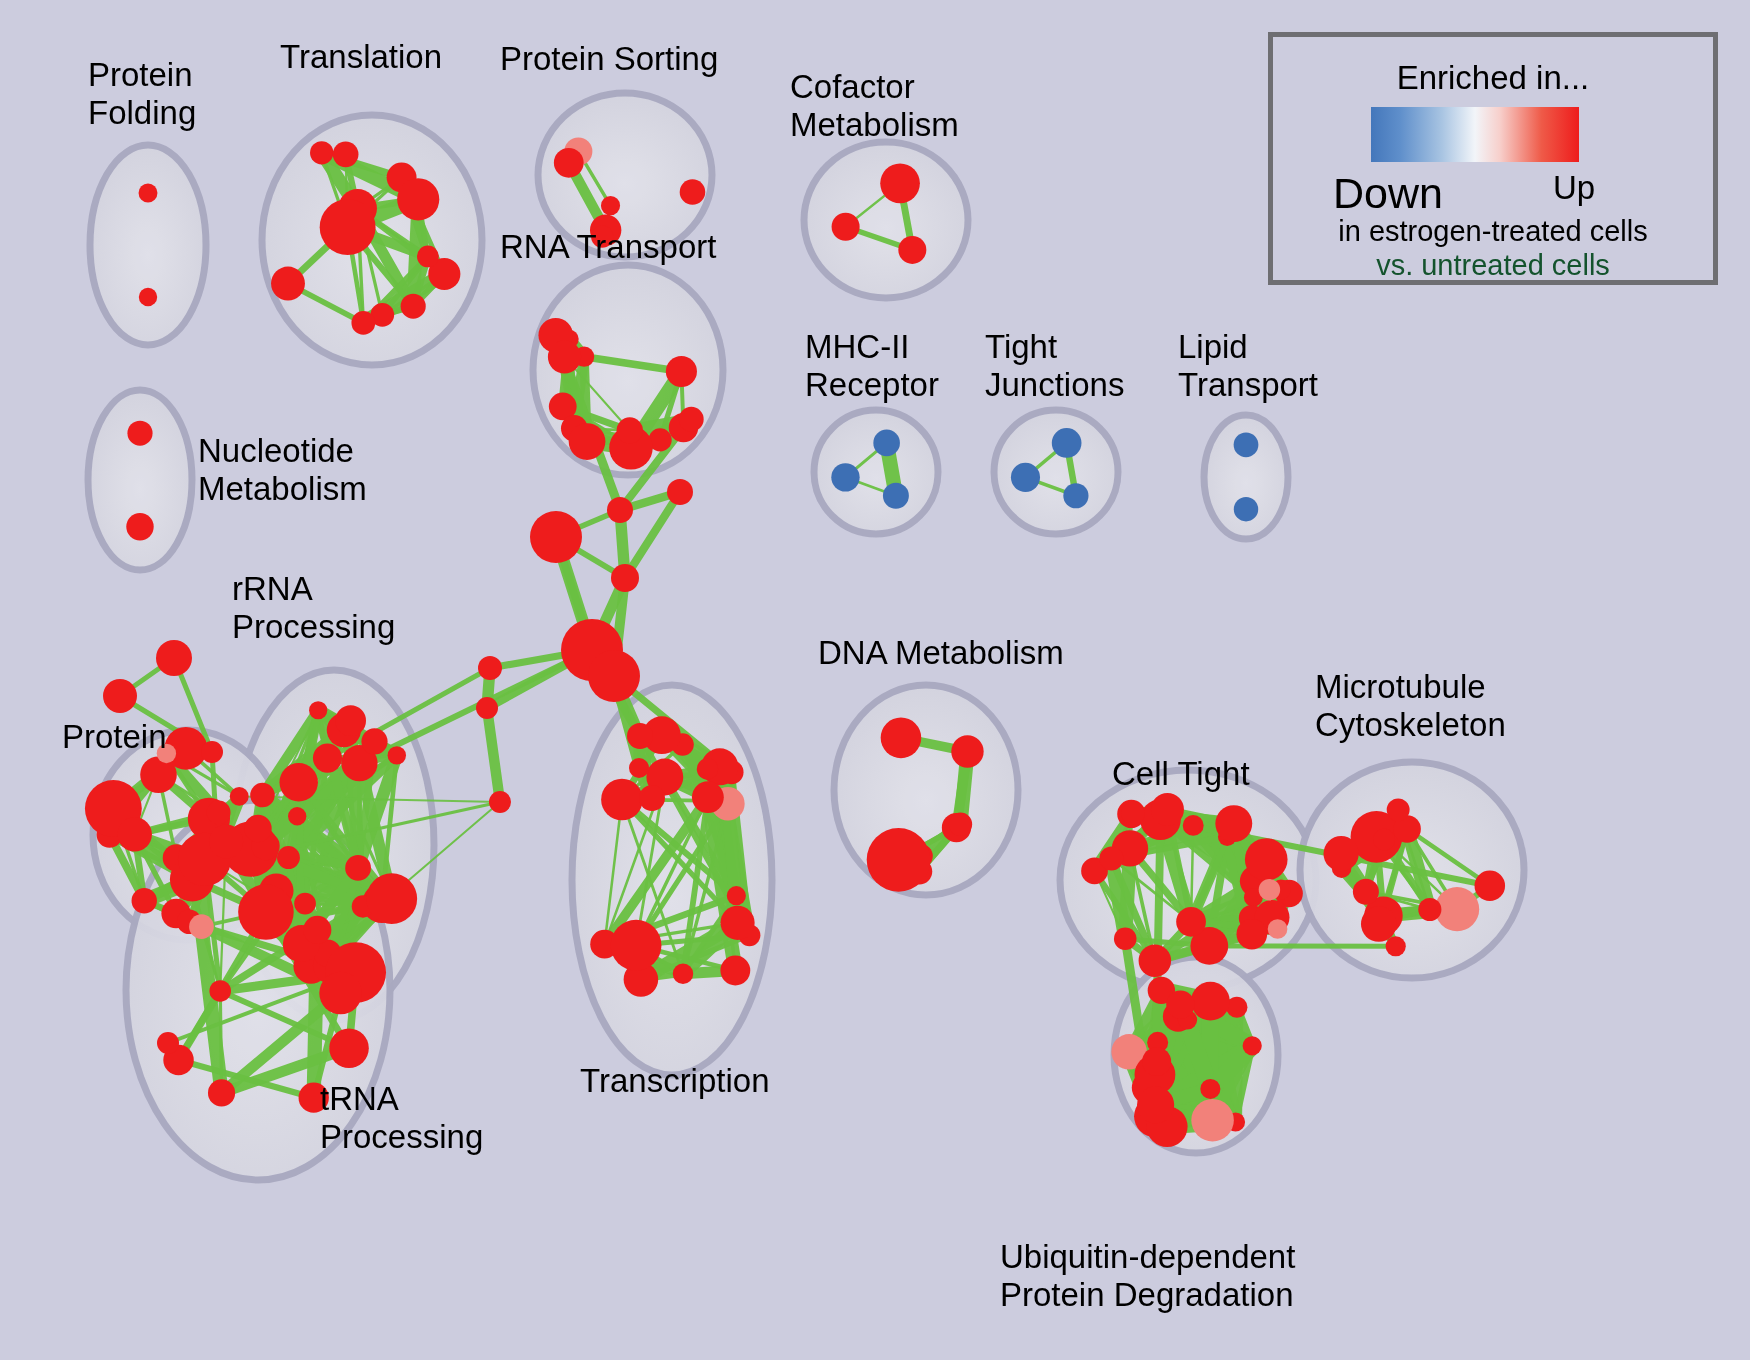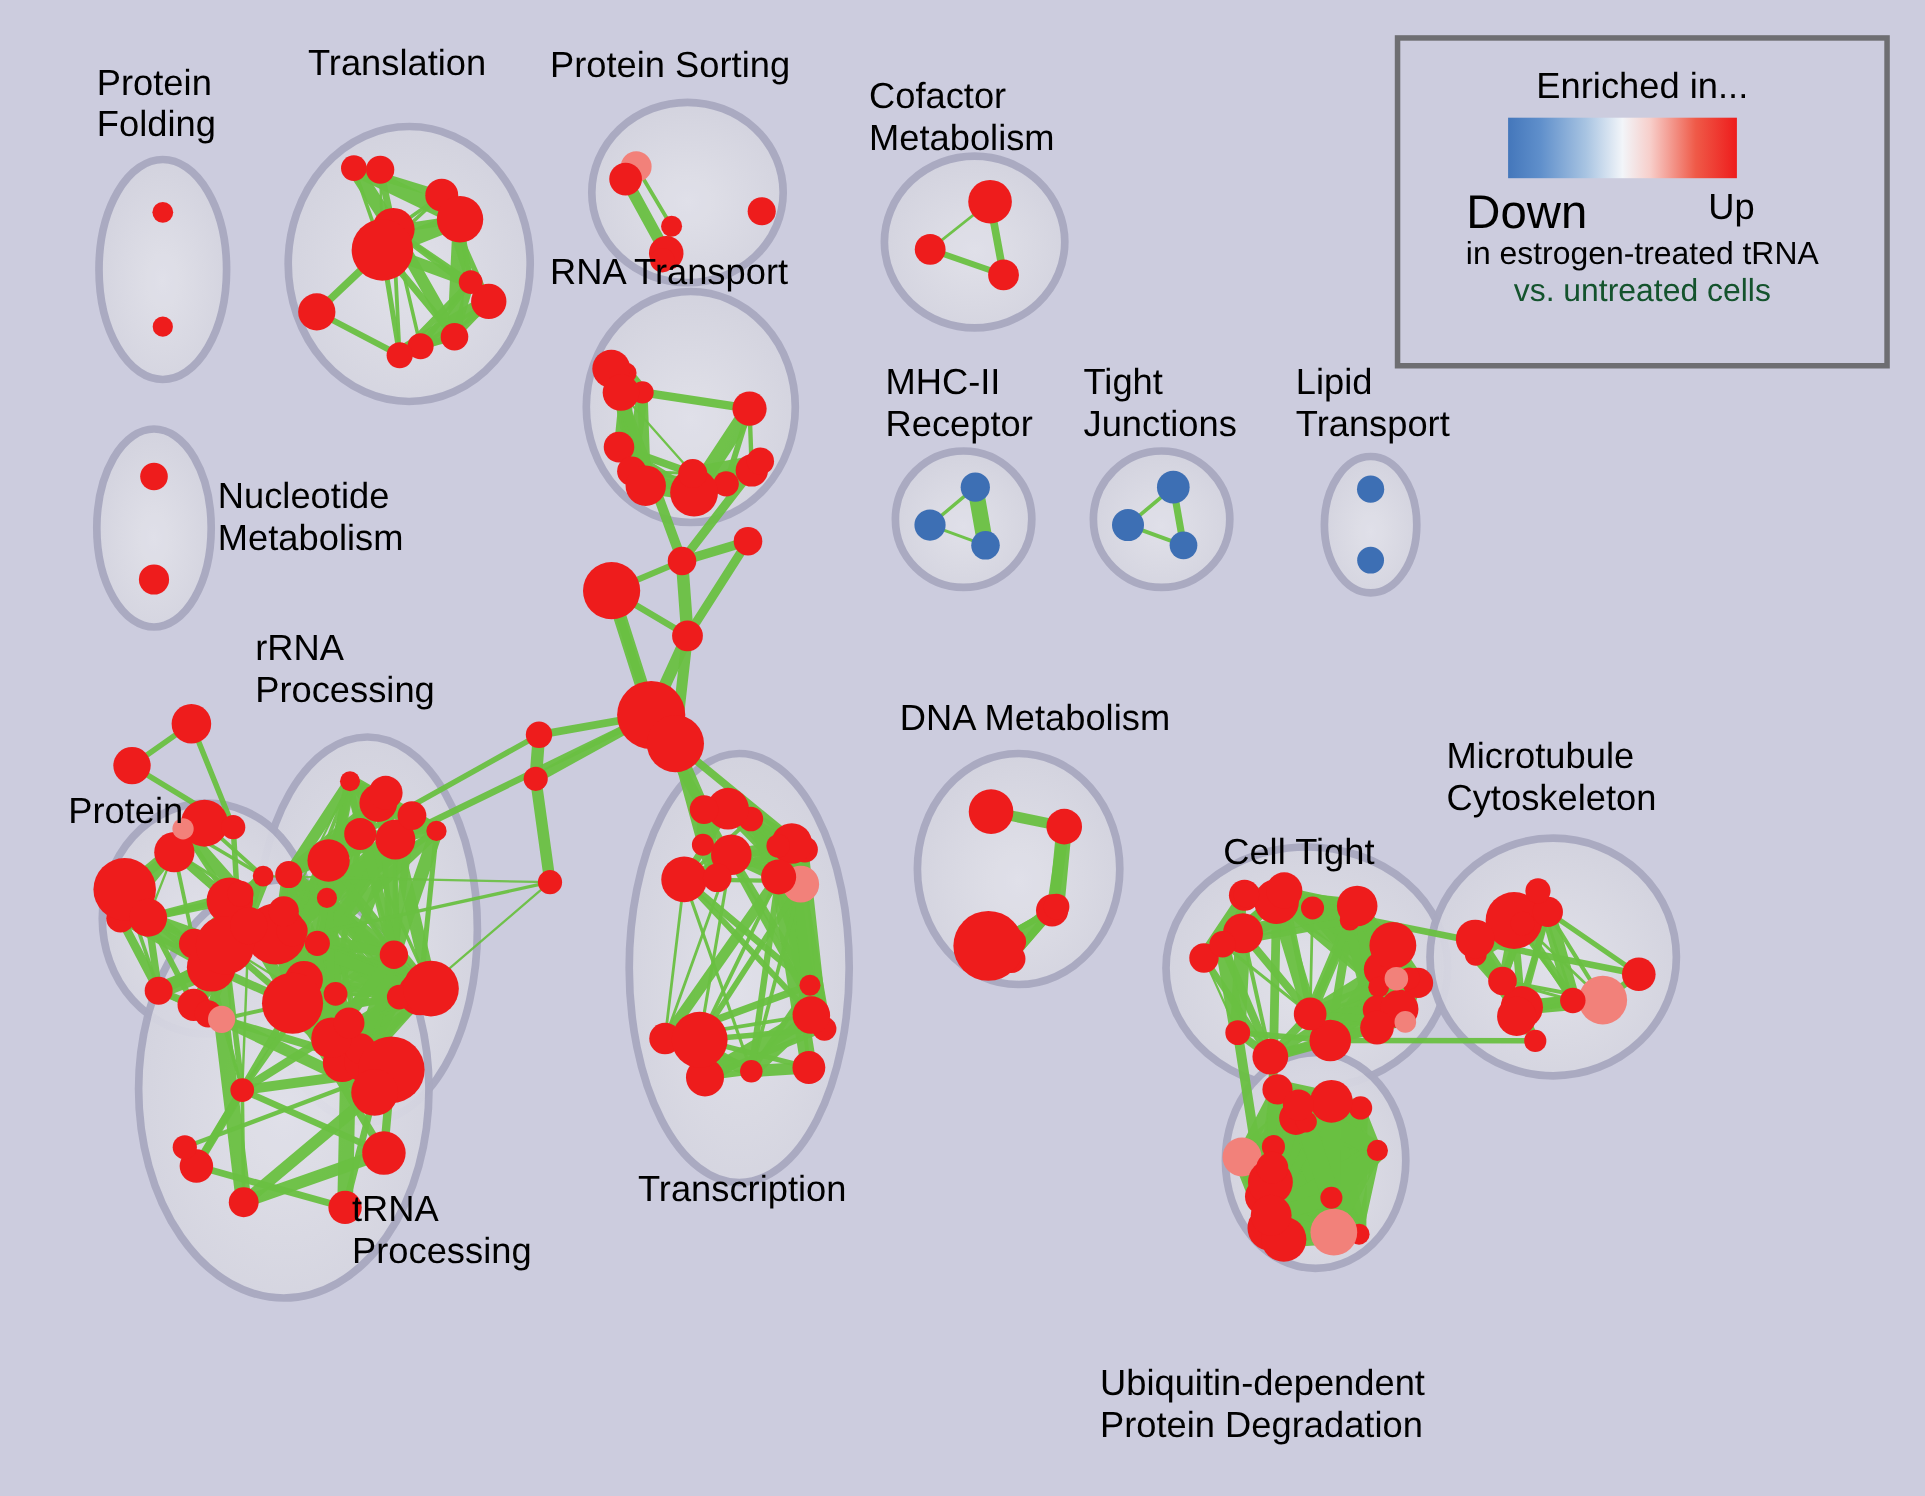--- a/index.html
+++ b/index.html
@@ -18,21 +18,21 @@
     line-height:38px;
     font-family:"Liberation Sans", sans-serif;
     white-space:pre;
     text-align:left;
     pointer-events:none;
   }
   
   #legend{
     position:absolute;
     left:1268px;top:32px;
-    width:450px;height:303px;
+    width:450px;height:253px;
     background:#ccccde;
     border:5px solid #6e6e72;
     box-sizing:border-box;
   }
   #legend .ltitle{
     position:absolute;left:0;top:22px;width:100%;
     text-align:center;font-size:33px;color:#000;
   }
   #lbar{
     position:absolute;left:98px;top:70px;width:208px;height:55px;
@@ -1112,17 +1112,17 @@
 Cytoskeleton</div>
       <div class="clabel" style="left: 1000px; top: 1238px; width: 330px;">Ubiquitin-dependent
 Protein Degradation</div>
     </div>
 
   <div id="legend">
     <div class="ltitle">Enriched in...</div>
     <div id="lbar"></div>
     <div id="ldown">Down</div>
     <div id="lup">Up</div>
-    <div id="lsub1">in estrogen-treated tRNA</div>
+    <div id="lsub1">in estrogen-treated cells</div>
     <div id="lsub2">vs. untreated cells</div>
   </div>
 
 </div>
 
 </body></html>

